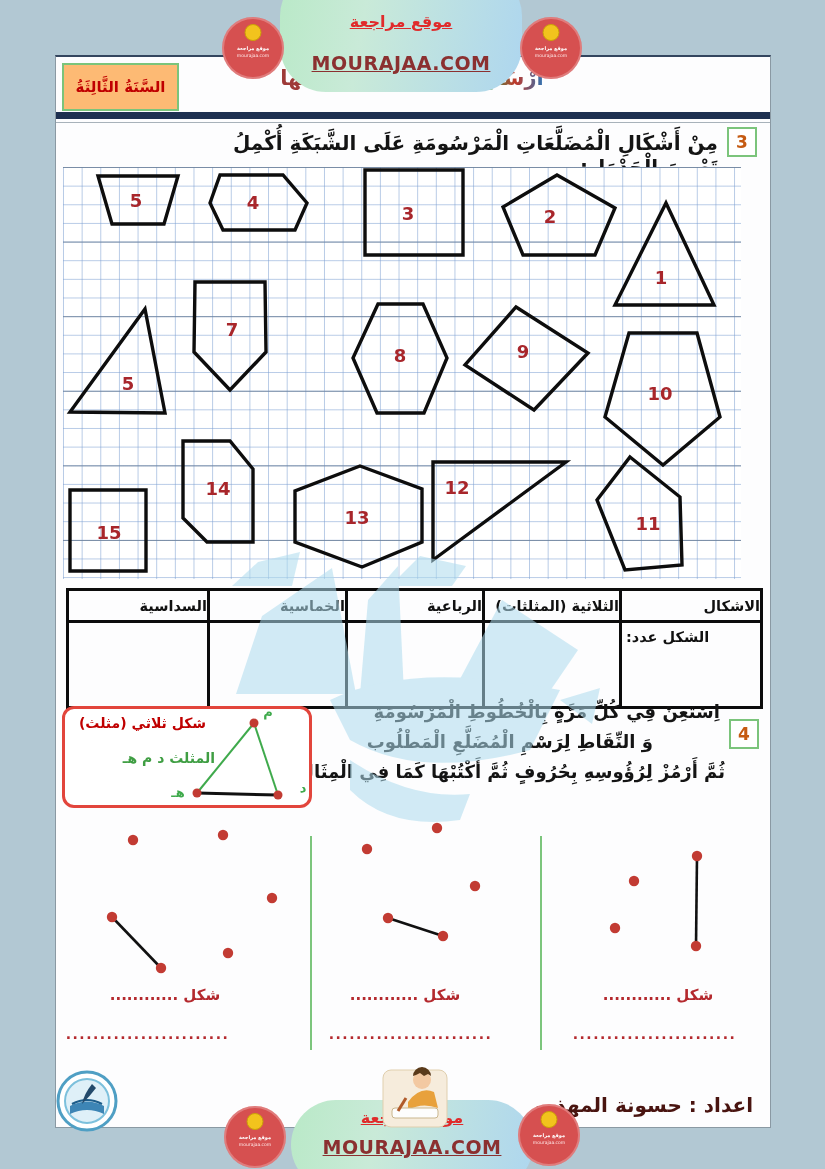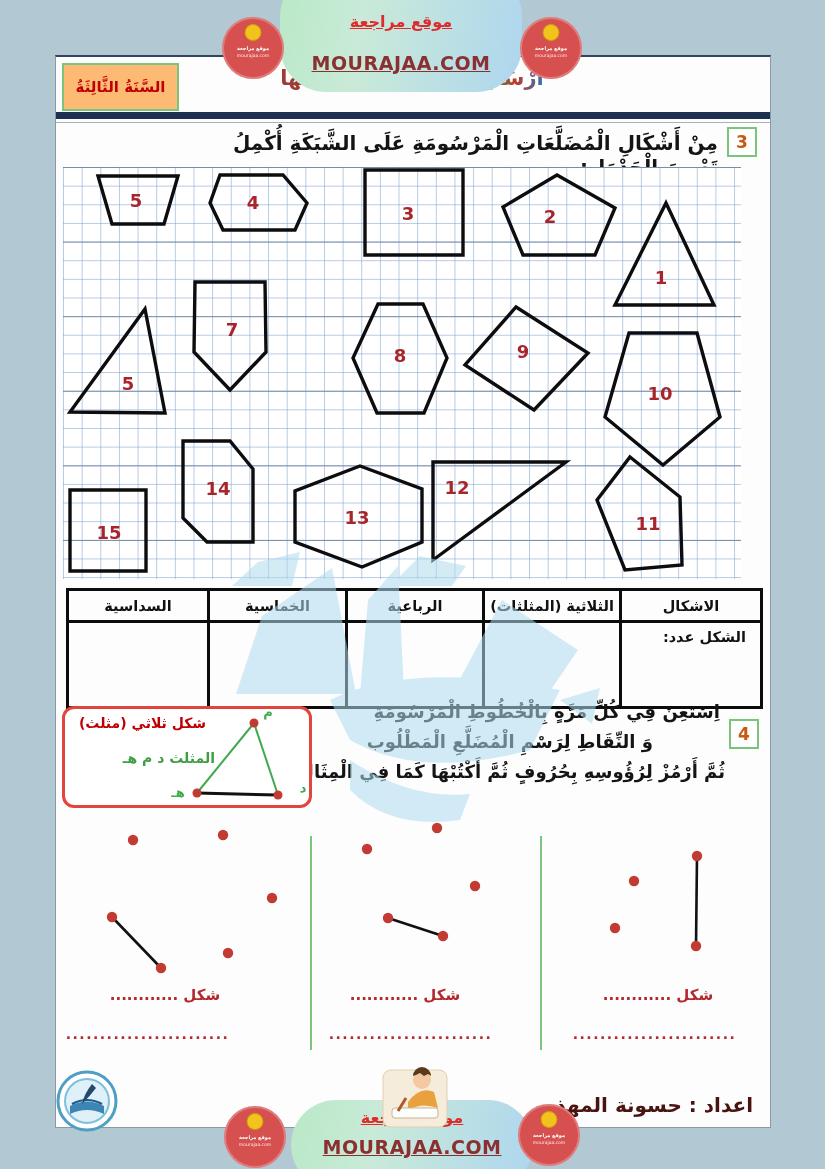--- a/index.html
+++ b/index.html
@@ -43,23 +43,23 @@
     background-image:
       linear-gradient(to bottom,rgba(110,130,155,.85) 1.4px,transparent 1.4px),
       linear-gradient(to right,rgba(125,160,210,.55) 1px,transparent 1px),
       linear-gradient(to bottom,rgba(125,160,210,.55) 1px,transparent 1px);
     background-size:93px 74.6px,18.65px 18.65px,18.65px 18.65px;}
   .gridbox svg{position:absolute;left:0;top:0;}
   
   .classify-table{position:absolute;left:66px;top:588px;width:679px;height:107px;border-collapse:collapse;
                   direction:rtl;table-layout:fixed;background:transparent;}
   .classify-table td,.classify-table th{border:3px solid #0c0c0c;background:transparent;
-                  font-size:14.5px;font-weight:bold;color:#111;text-align:center;padding:0;}
+                  font-size:14.5px;font-weight:bold;color:#111;text-align:right;padding:0;}
   .classify-table .hrow{height:32px;}
-  .classify-table .brow td{height:71px;vertical-align:top;text-align:right;padding:6px 14px;}
+  .classify-table .brow td{height:71px;vertical-align:top;text-align:left;padding:6px 4px;}
   
   .ex4-line{position:absolute;direction:rtl;color:#141414;font-weight:bold;font-size:18px;white-space:nowrap;}
   .ex4-l1{right:105px;top:701px;} .ex4-l2{right:172px;top:731px;} .ex4-l3{right:100px;top:761px;}
   .example-box{position:absolute;left:62px;top:706px;width:250px;height:102px;border:3px solid #e2453c;
                border-radius:12px;background:#fff;box-sizing:border-box;}
   .ex-cap1{position:absolute;left:70px;top:715px;width:145px;text-align:center;color:#c00000;font-weight:bold;font-size:14px;}
   .ex-cap2{position:absolute;left:70px;top:750px;width:145px;color:#3f9e43;font-weight:bold;font-size:14px;}
   
   .shape-label{position:absolute;width:140px;text-align:center;color:#b4292e;font-weight:bold;
                font-size:15px;direction:rtl;letter-spacing:1px;white-space:nowrap;}

